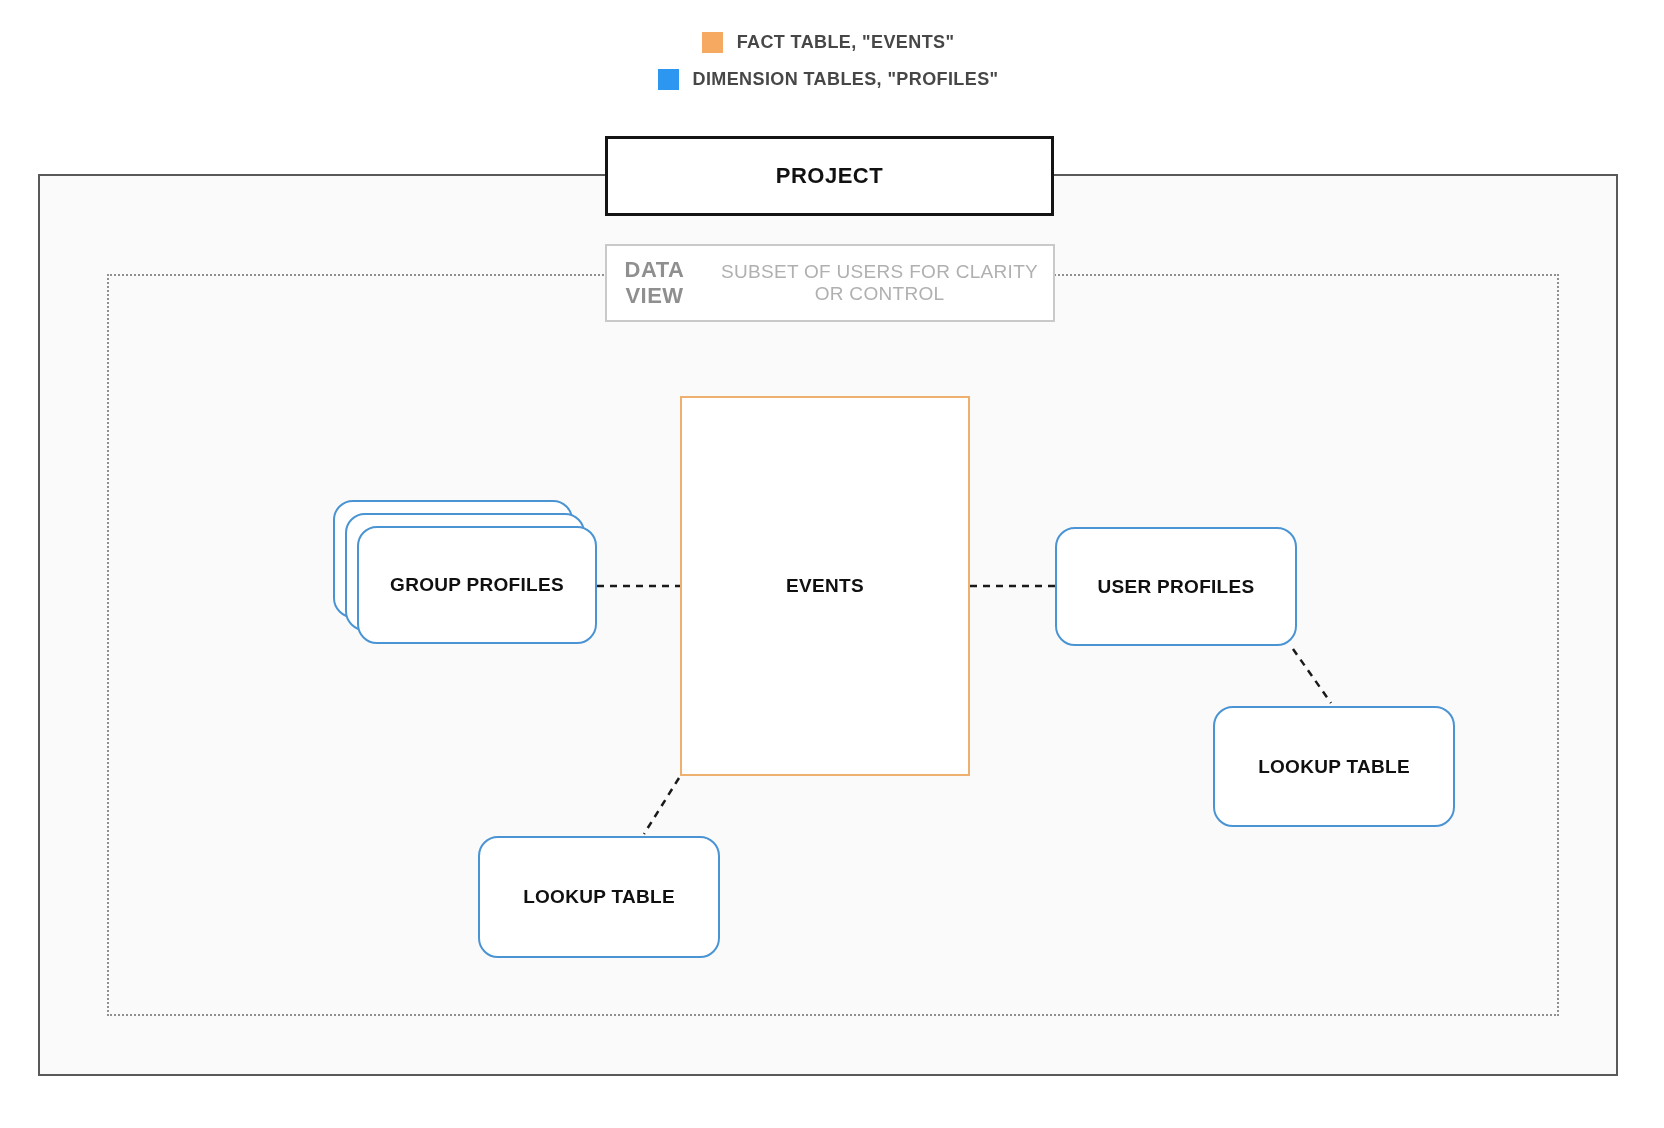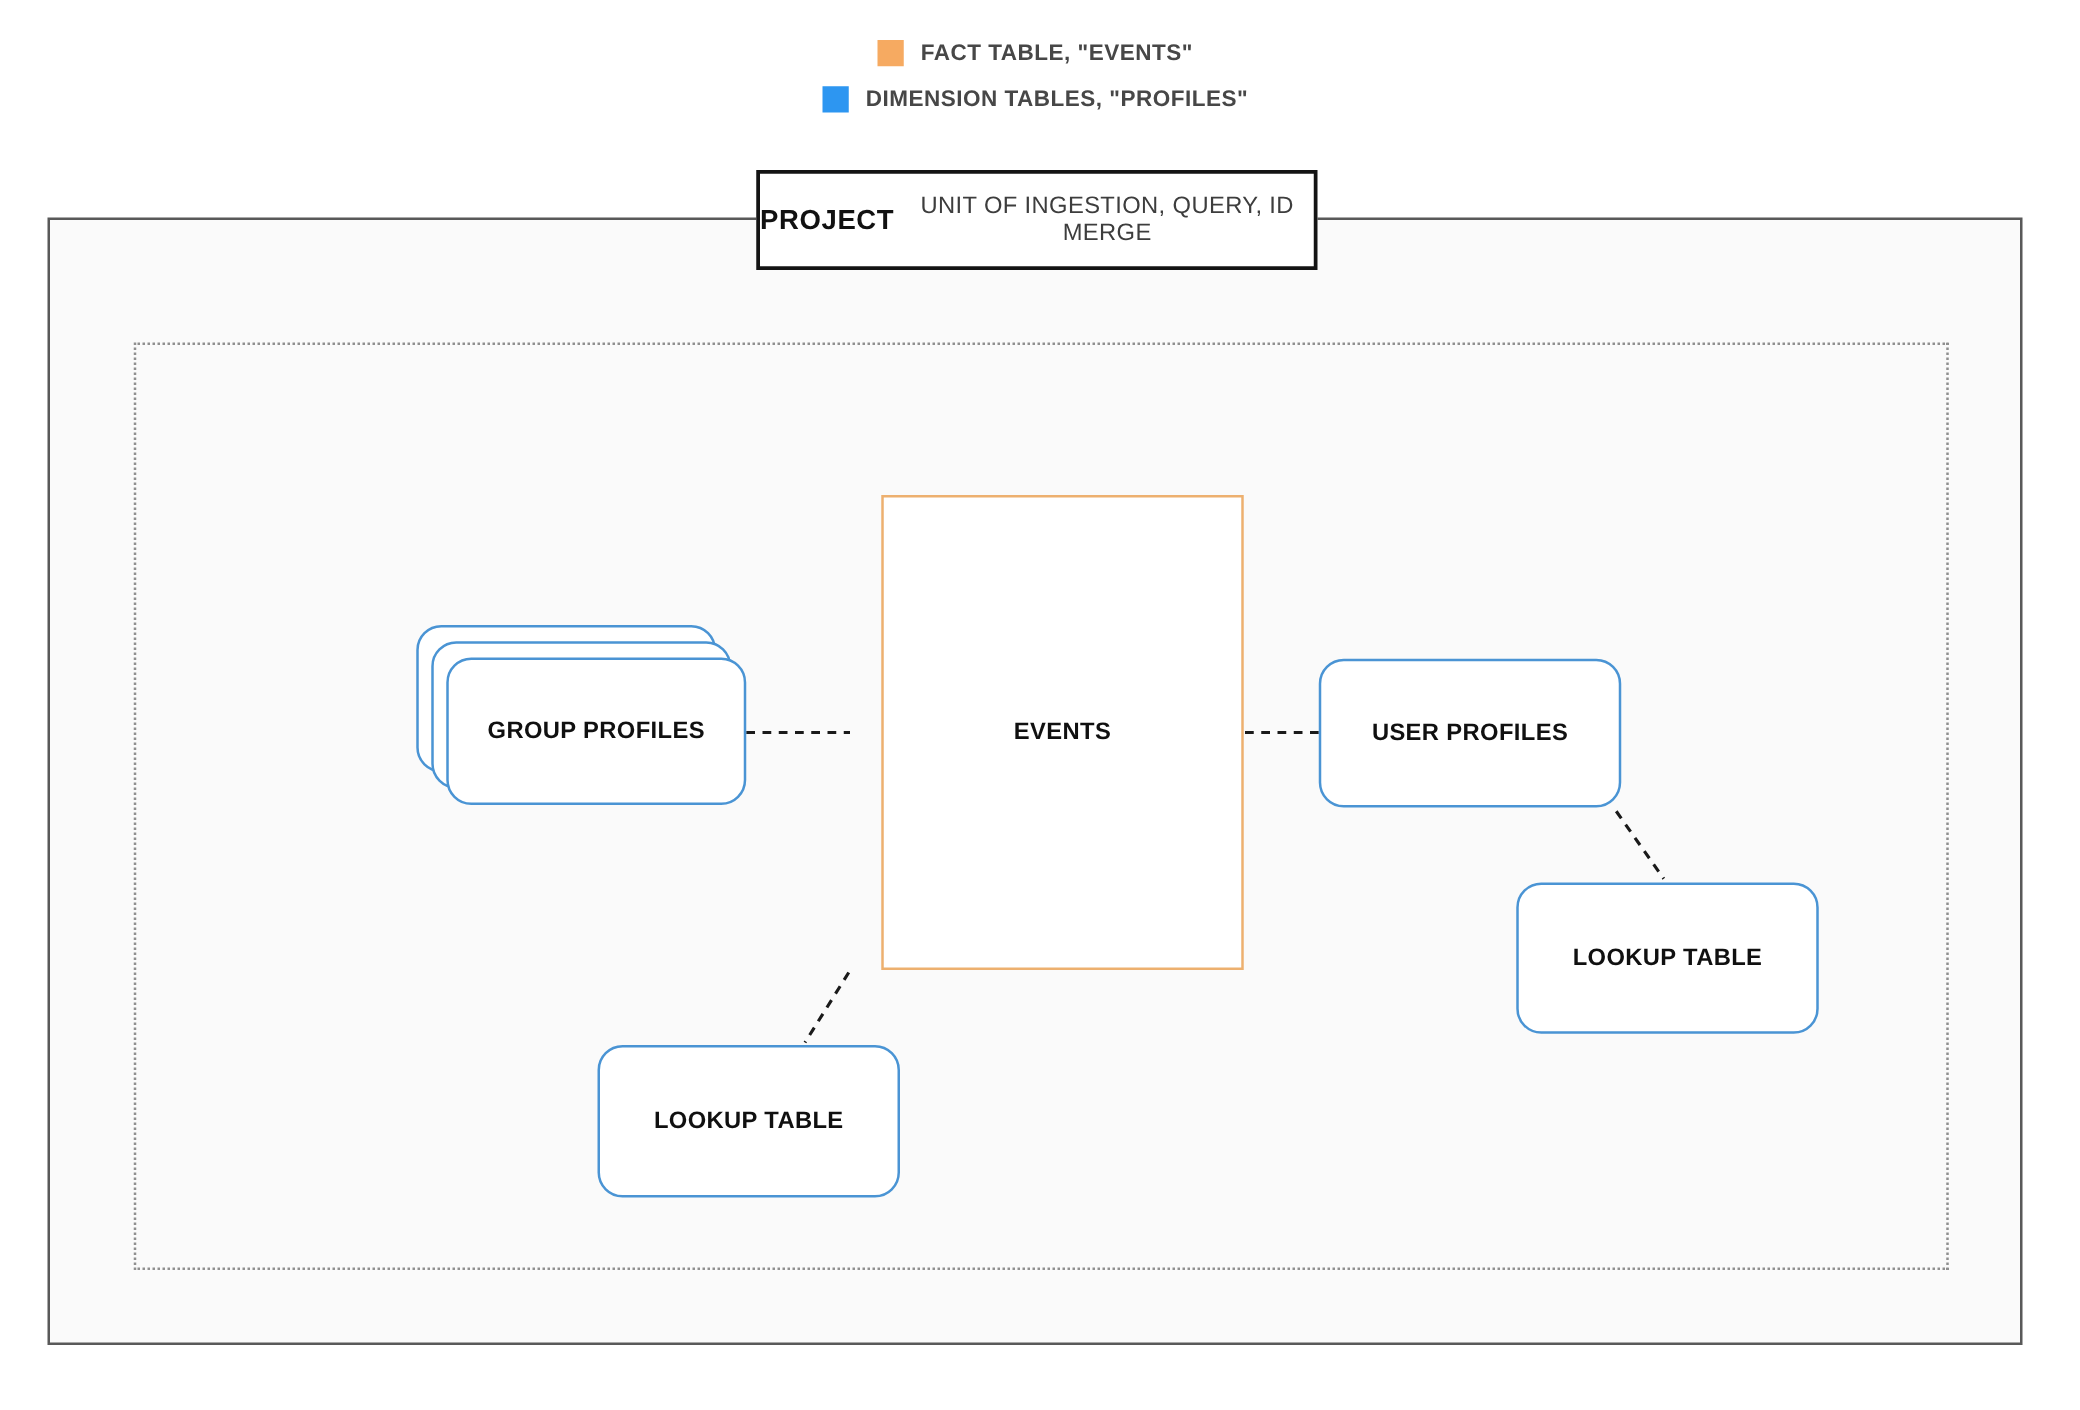--- a/index.html
+++ b/index.html
@@ -98,32 +98,35 @@
       <span class="legend-label">DIMENSION TABLES, "PROFILES"</span>
     </div>
   </div>
 
   <div class="project-boundary"></div>
 
   <div class="data-view-boundary"></div>
 
   <div class="header-box project-box">
     <div class="project-title">PROJECT</div>
-    <div class="project-subtitle">UNIT OF INGESTION, QUERY, ID MERGE</div>
   </div>
 
+  <div class="header-box data-view-box">
+    <div class="data-view-title">DATA VIEW</div>
+    <div class="data-view-subtitle">SUBSET OF USERS FOR CLARITY OR CONTROL</div>
+  </div>
 
   <svg class="connectors" viewBox="0 0 1664 1128" xmlns="http://www.w3.org/2000/svg">
     <line x1="597" y1="586" x2="680" y2="586" stroke="#1a1a1a" stroke-width="2.5" stroke-dasharray="7 6"></line>
     <line x1="970" y1="586" x2="1055" y2="586" stroke="#1a1a1a" stroke-width="2.5" stroke-dasharray="7 6"></line>
     <line x1="1293" y1="649" x2="1331" y2="703" stroke="#1a1a1a" stroke-width="2.5" stroke-dasharray="7 6"></line>
     <line x1="679" y1="778" x2="644" y2="834" stroke="#1a1a1a" stroke-width="2.5" stroke-dasharray="7 6"></line>
   </svg>
 
-  <div class="node events-node" style="border-color: rgb(237, 176, 111); margin-left: 25px;">
+  <div class="node events-node" style="border-color: rgb(237, 176, 111);">
     <span class="node-label">EVENTS</span>
   </div>
 
   <div class="node profile-card group-card-back" style="border-color: rgb(74, 148, 212);"></div>
   <div class="node profile-card group-card-mid" style="border-color: rgb(74, 148, 212);"></div>
   <div class="node profile-card user-profiles-node" style="border-color: rgb(74, 148, 212);">
     <span class="node-label">USER PROFILES</span>
   </div>
 
   <div class="node profile-card group-card-front" style="border-color: rgb(74, 148, 212);">

